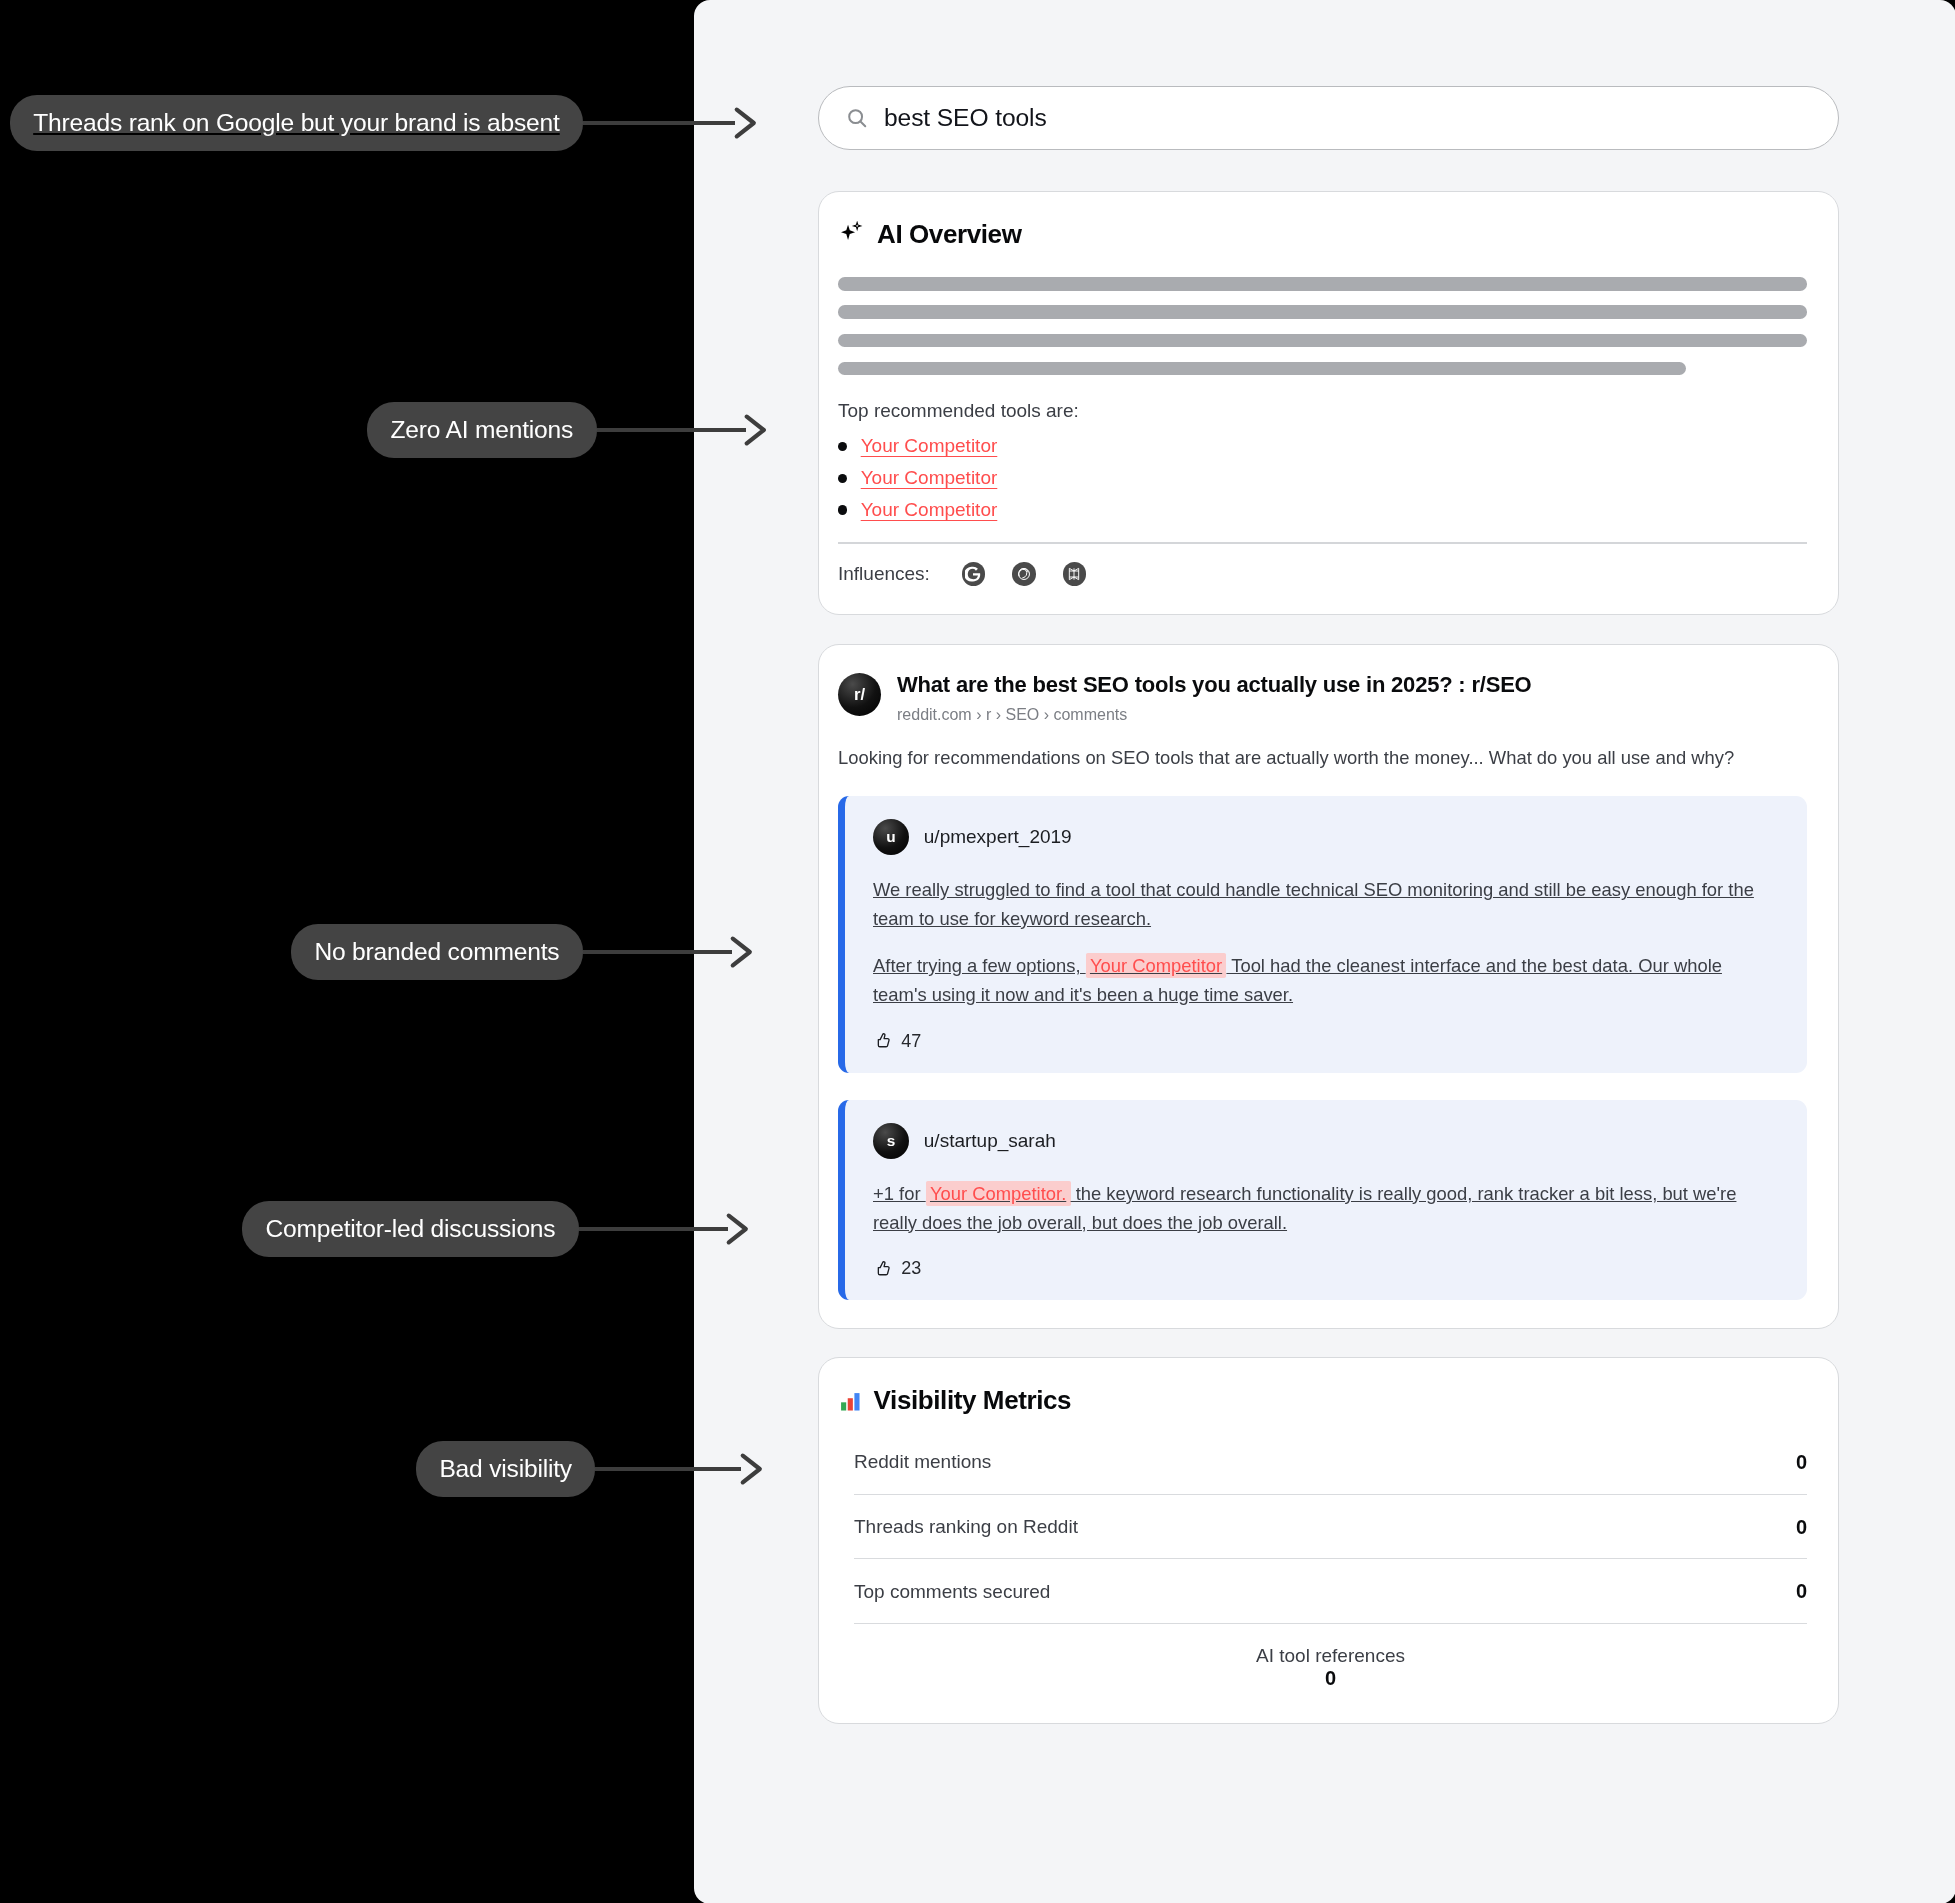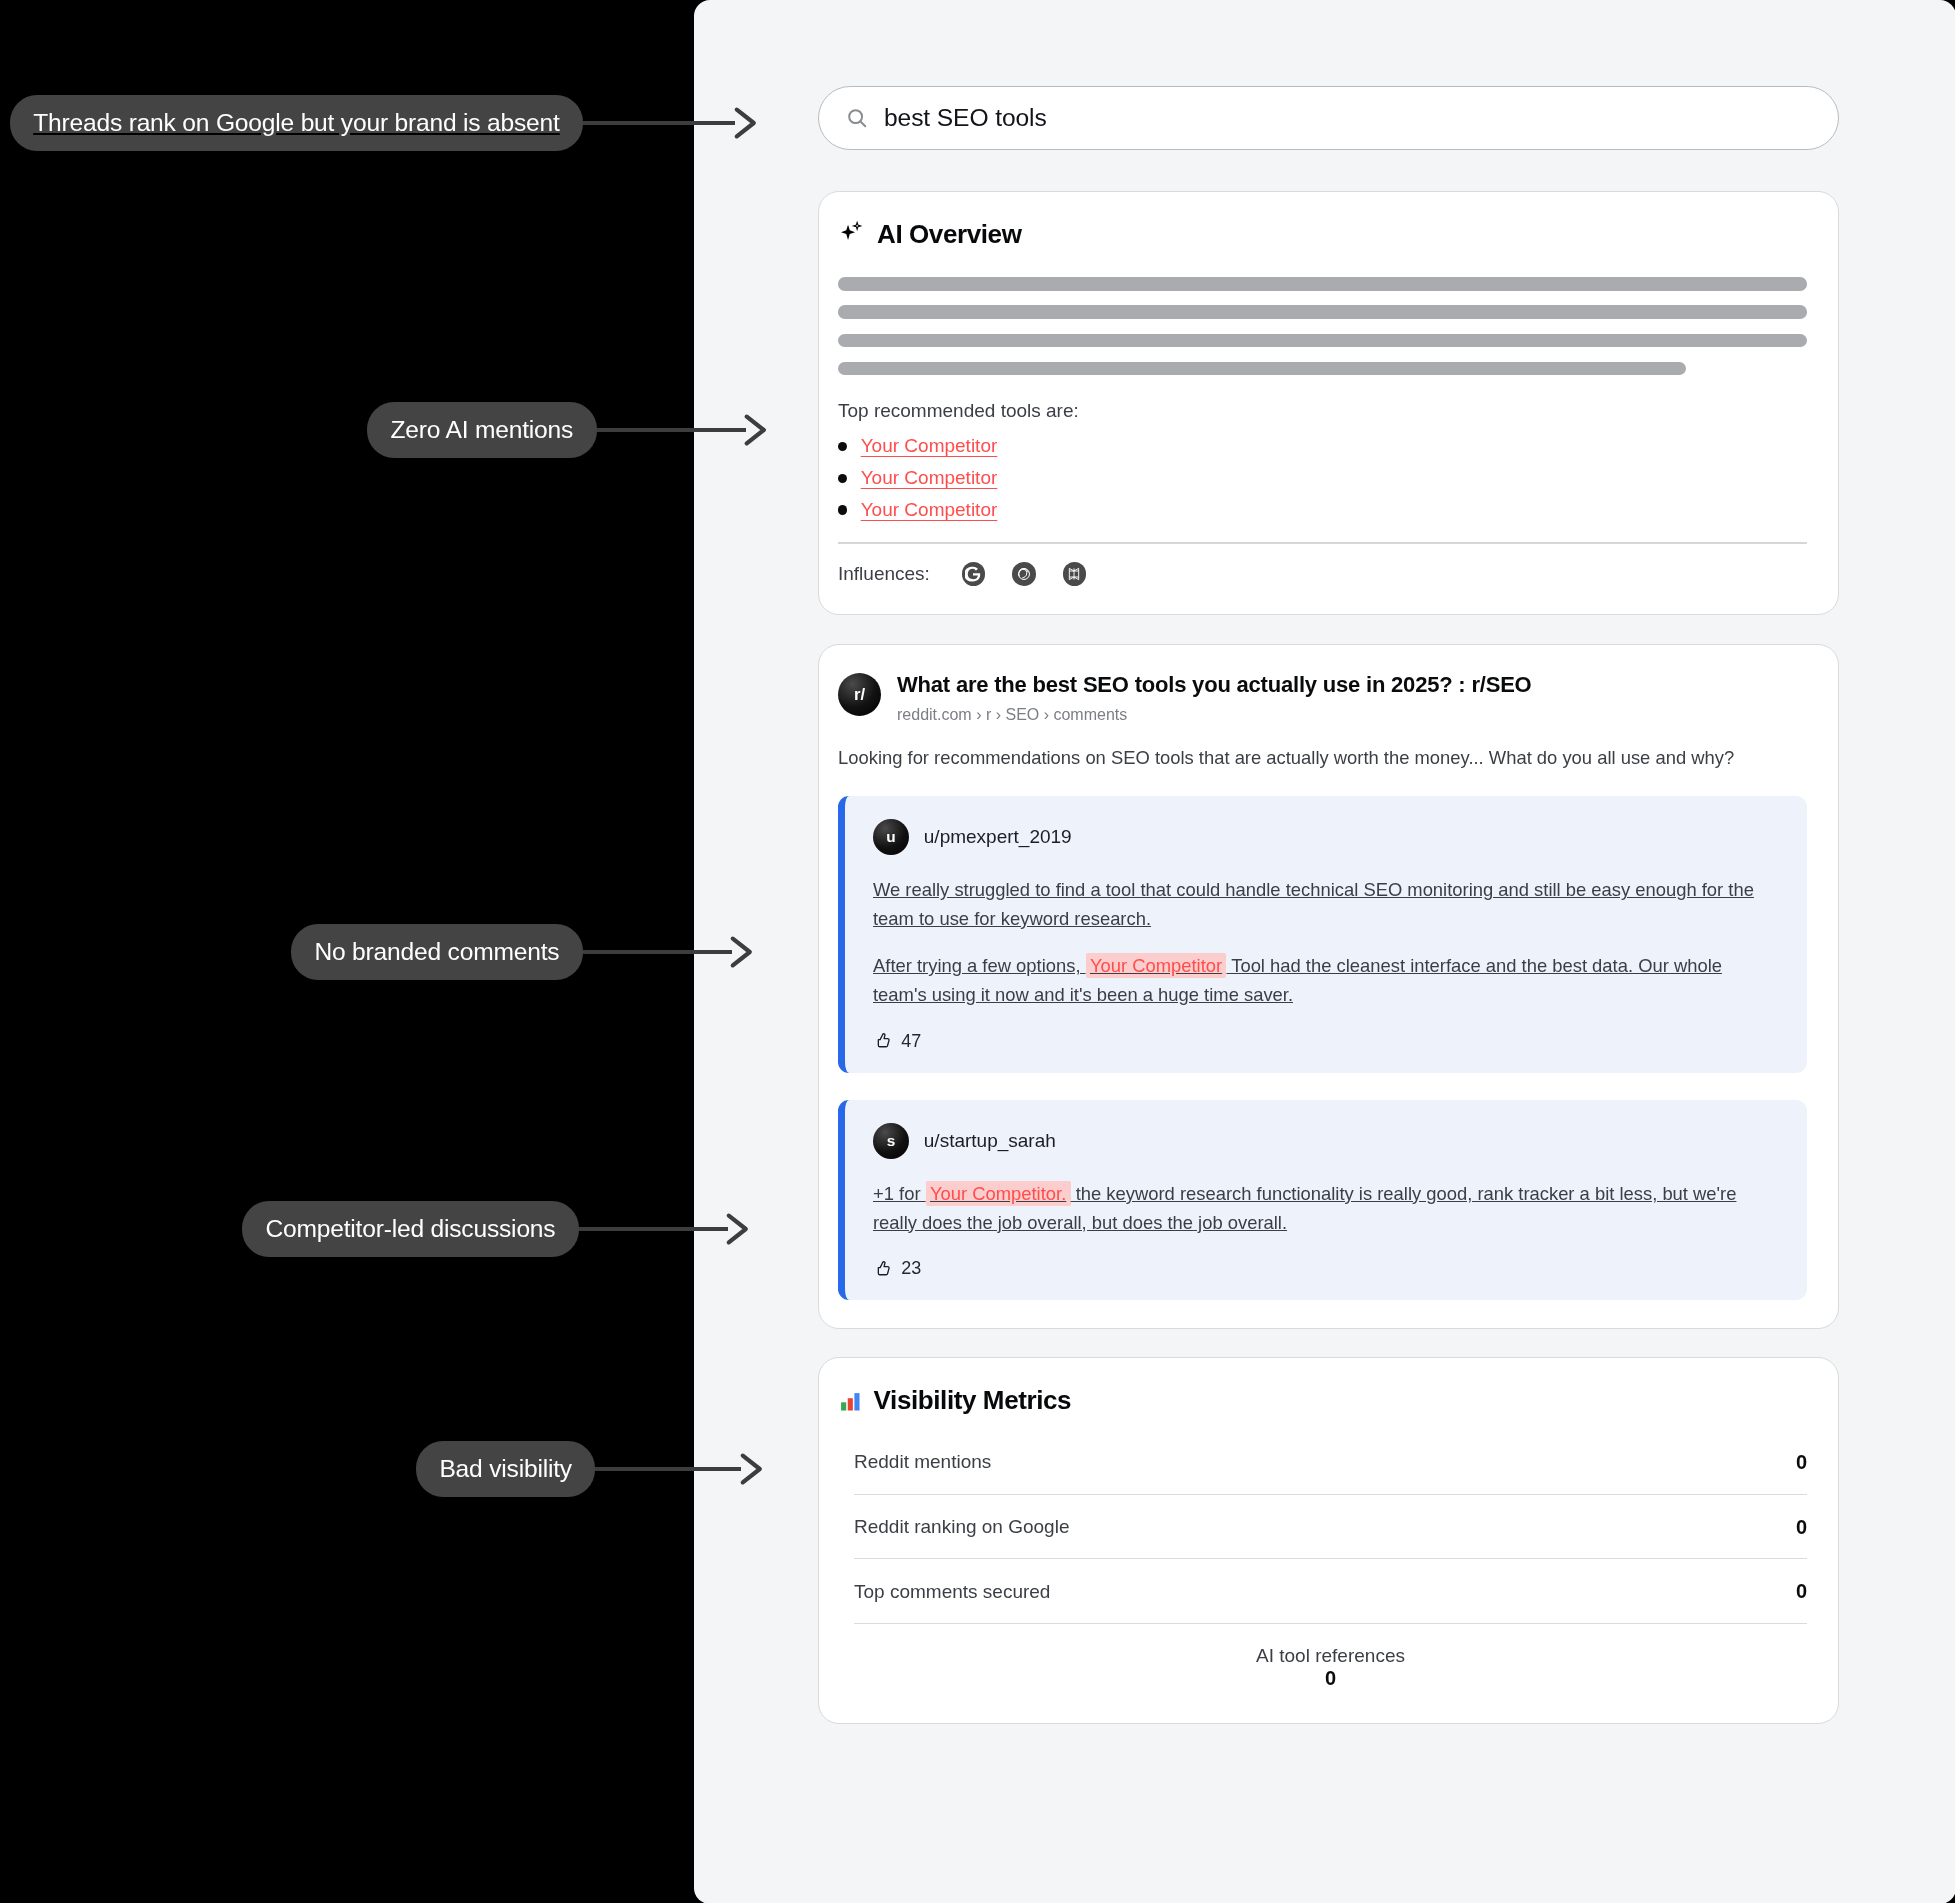--- a/index.html
+++ b/index.html
@@ -307,21 +307,21 @@
           </span>
           <span>Visibility Metrics</span>
         </div>
 
         <div class="metrics-top">
           <div class="metric-row">
             <span class="metric-label">Reddit mentions</span>
             <span class="metric-value">0</span>
           </div>
           <div class="metric-row">
-            <span class="metric-label">Reddit ranking on Google</span>
+            <span class="metric-label">Threads ranking on Reddit</span>
             <span class="metric-value">0</span>
           </div>
           <div class="metric-row">
             <span class="metric-label">Top comments secured</span>
             <span class="metric-value">0</span>
           </div>
           <div class="metric-row">
             <span class="metric-label">AI tool references</span>
             <span class="metric-value">0</span>
           </div>

